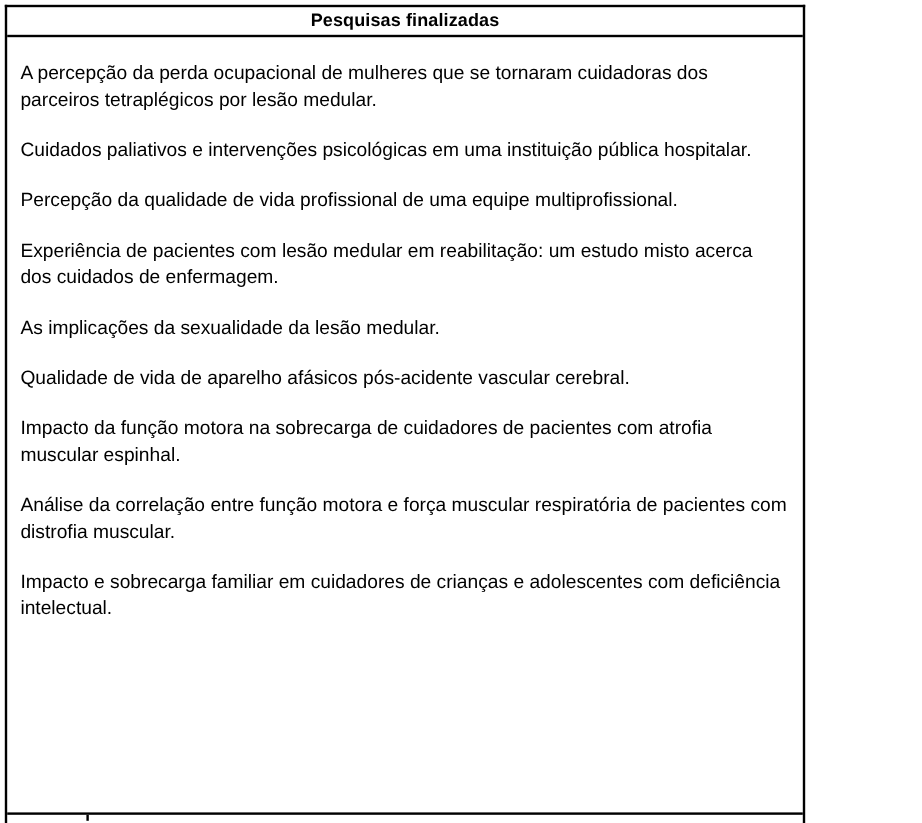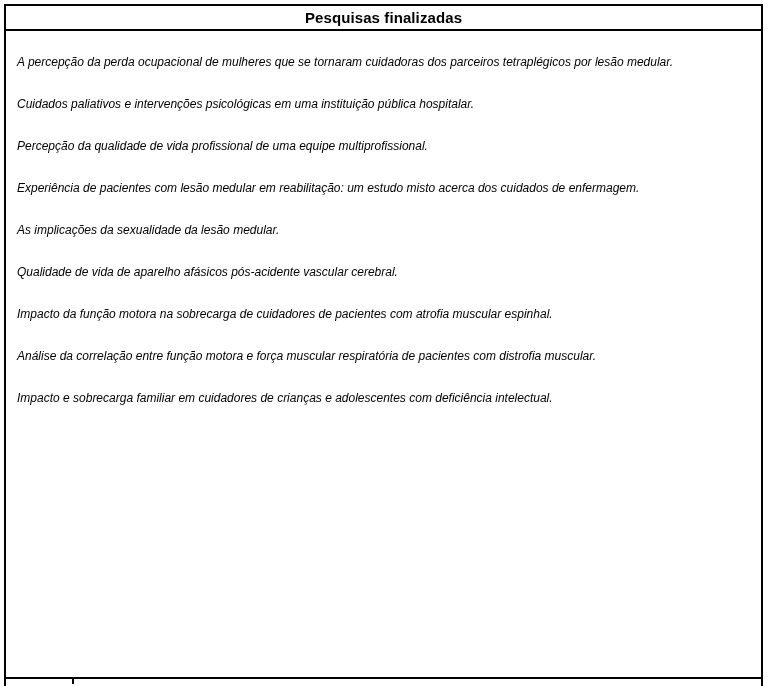--- a/index.html
+++ b/index.html
@@ -9,21 +9,21 @@
     height: 686px;
     background: #ffffff;
     overflow: hidden;
     font-family: "Liberation Sans", sans-serif;
     color: #000000;
   }
   .table {
     position: absolute;
     left: 4px;
     top: 4px;
-    width: 759px;
+    width: 667px;
     height: 682px;
     box-sizing: border-box;
     border-left: 2px solid #000;
     border-right: 2px solid #000;
     border-top: 2px solid #000;
     background: #ffffff;
   }
   .header-row {
     height: 25px;
     box-sizing: border-box;
@@ -53,24 +53,23 @@
     padding-top: 40px;
   }
   .year-label {
     font-size: 16px;
     font-weight: bold;
   }
   .items-cell {
     flex: 1;
     box-sizing: border-box;
     padding: 20px 13px 0 11px;
-    font-size: 12px;
+    font-size: 16px;
     line-height: 22px;
     overflow: hidden;
-    font-style: italic;
   }
   .items-cell p {
     margin: 0 0 20px 0;
   }
   .partial-row {
     display: flex;
     height: 5px;
   }
   .partial-year-spacer {
     width: 68px;

